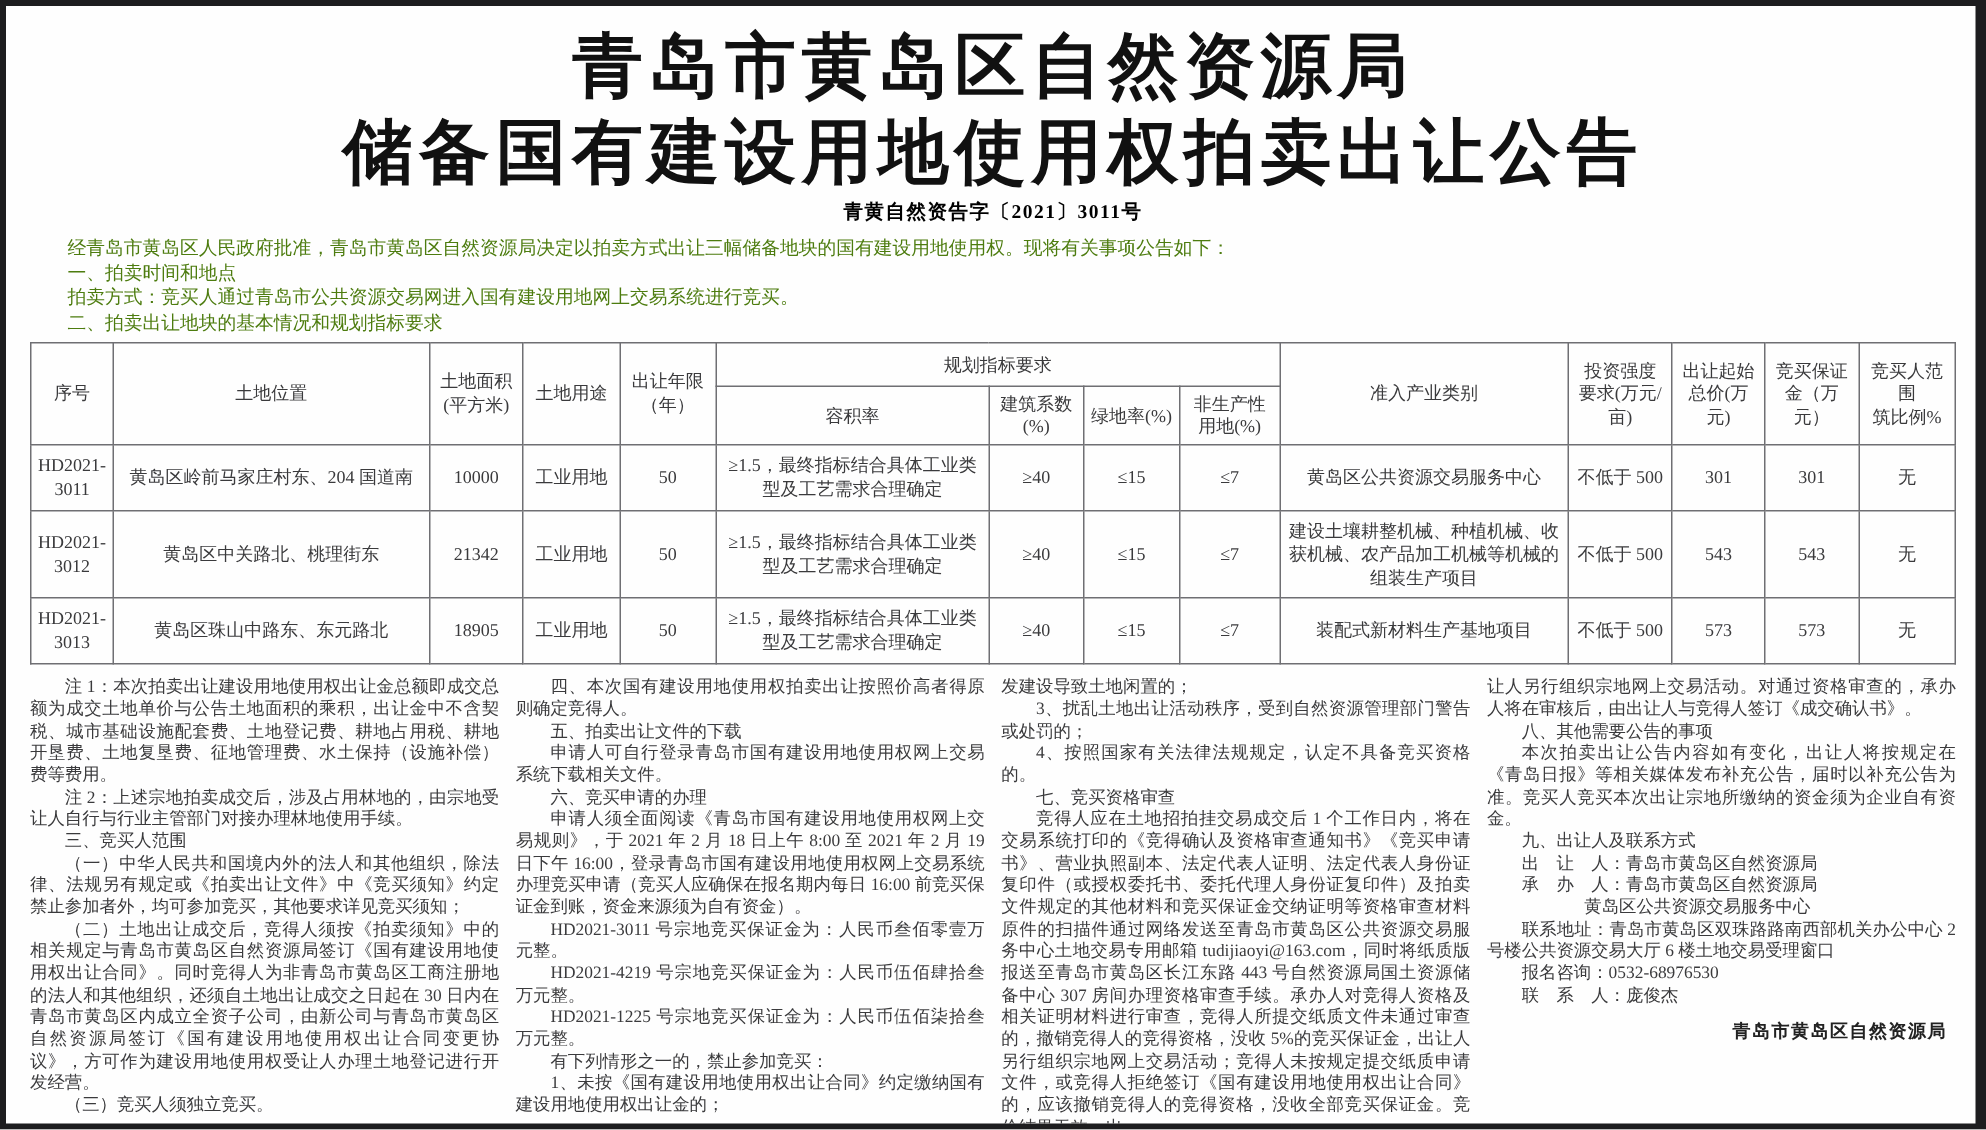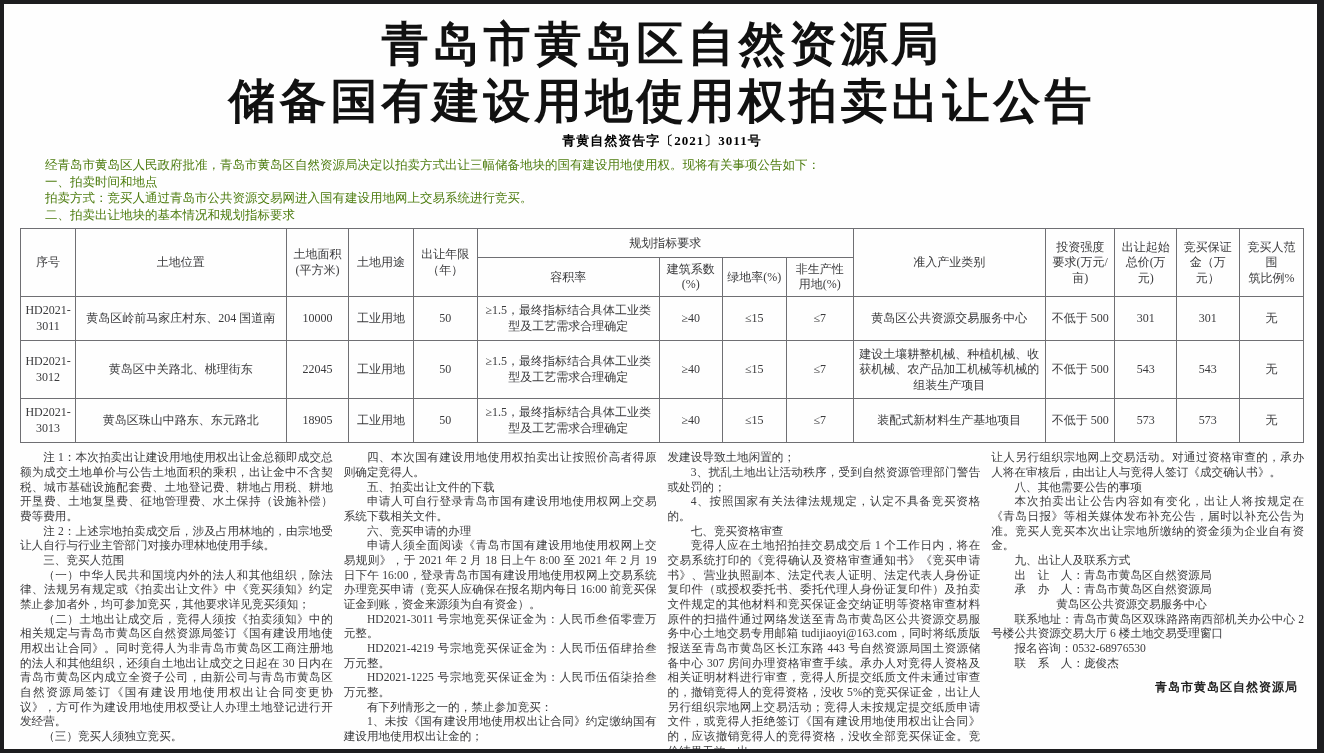--- a/index.html
+++ b/index.html
@@ -159,21 +159,21 @@
         <td>黄岛区公共资源交易服务中心</td>
         <td>不低于 500</td>
         <td>301</td>
         <td>301</td>
         <td>无</td>
       </tr>
       <tr class="tall">
         <td class="cell-seq">HD2021-
 3012</td>
         <td>黄岛区中关路北、桃理街东</td>
-        <td>22045</td>
+        <td>21342</td>
         <td>工业用地</td>
         <td>50</td>
         <td>≥1.5，最终指标结合具体工业类型及工艺需求合理确定</td>
         <td>≥40</td>
         <td>≤15</td>
         <td>≤7</td>
         <td>建设土壤耕整机械、种植机械、收获机械、农产品加工机械等机械的组装生产项目</td>
         <td>不低于 500</td>
         <td>543</td>
         <td>543</td>

